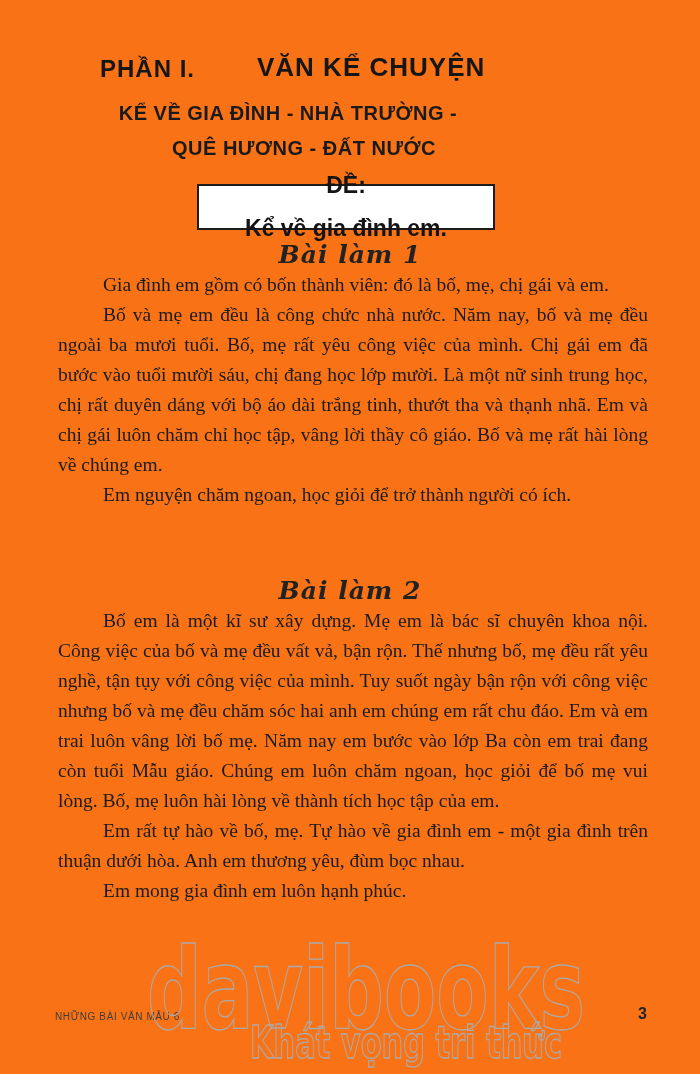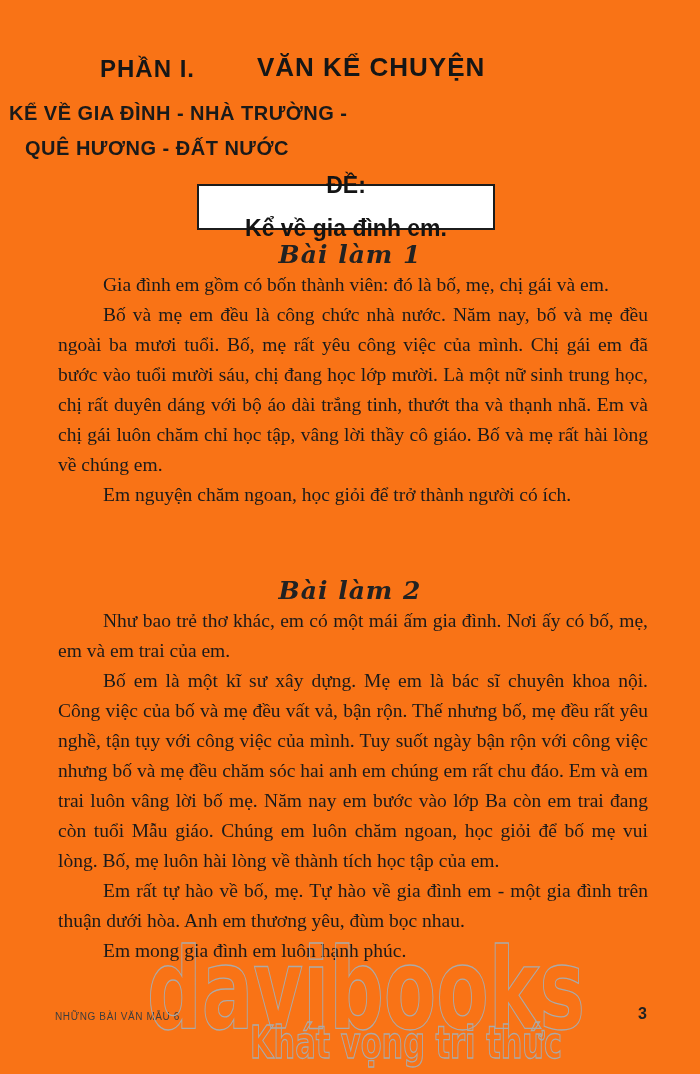--- a/index.html
+++ b/index.html
@@ -16,24 +16,24 @@
     position:absolute;left:100px;top:55px;
     font-family:"Liberation Sans","DejaVu Sans",sans-serif;
     font-weight:bold;font-size:24px;letter-spacing:1px;color:#161616;
   }
   .main-title{
     position:absolute;left:257px;top:52px;
     font-family:"Liberation Sans","DejaVu Sans",sans-serif;
     font-weight:bold;font-size:26px;letter-spacing:1px;color:#161616;
   }
   .subtitle{
-    position:absolute;left:0;width:560px;text-align:left;
+    position:absolute;left:0;width:560px;text-align:center;
     font-family:"Liberation Sans","DejaVu Sans",sans-serif;
     font-weight:bold;font-size:20px;letter-spacing:0.5px;color:#1a1a1a;
-    padding-left:9px;box-sizing:border-box;
+    padding-left:16px;box-sizing:border-box;
   }
   .subtitle.line1{top:102px;}
   .subtitle.line2{top:137px;margin-left:16px;}
   
   .topic-box{
     position:absolute;left:197px;top:184px;width:298px;height:46px;
     border:2px solid #1c1c1c;box-sizing:border-box;
     display:flex;align-items:center;justify-content:center;gap:16px;
     font-family:"Liberation Sans","DejaVu Sans",sans-serif;
     font-weight:bold;font-size:23px;color:#141414;
@@ -94,21 +94,20 @@
 
   <div class="essay-heading h1">Bài làm 1</div>
   <div class="essay-body b1">
     <p>Gia đình em gồm có bốn thành viên: đó là bố, mẹ, chị gái và em.</p>
     <p>Bố và mẹ em đều là công chức nhà nước. Năm nay, bố và mẹ đều ngoài ba mươi tuổi. Bố, mẹ rất yêu công việc của mình. Chị gái em đã bước vào tuổi mười sáu, chị đang học lớp mười. Là một nữ sinh trung học, chị rất duyên dáng với bộ áo dài trắng tinh, thướt tha và thạnh nhã. Em và chị gái luôn chăm chỉ học tập, vâng lời thầy cô giáo. Bố và mẹ rất hài lòng về chúng em.</p>
     <p>Em nguyện chăm ngoan, học giỏi để trở thành người có ích.</p>
   </div>
 
   <div class="essay-heading h2">Bài làm 2</div>
   <div class="essay-body b2">
-    <p>Như bao trẻ thơ khác, em có một mái ấm gia đình. Nơi ấy có bố, mẹ, em và em trai của em.</p>
     <p>Bố em là một kĩ sư xây dựng. Mẹ em là bác sĩ chuyên khoa nội. Công việc của bố và mẹ đều vất vả, bận rộn. Thế nhưng bố, mẹ đều rất yêu nghề, tận tụy với công việc của mình. Tuy suốt ngày bận rộn với công việc nhưng bố và mẹ đều chăm sóc hai anh em chúng em rất chu đáo. Em và em trai luôn vâng lời bố mẹ. Năm nay em bước vào lớp Ba còn em trai đang còn tuổi Mẫu giáo. Chúng em luôn chăm ngoan, học giỏi để bố mẹ vui lòng. Bố, mẹ luôn hài lòng về thành tích học tập của em.</p>
     <p>Em rất tự hào về bố, mẹ. Tự hào về gia đình em - một gia đình trên thuận dưới hòa. Anh em thương yêu, đùm bọc nhau.</p>
     <p>Em mong gia đình em luôn hạnh phúc.</p>
   </div>
 
   <span class="footer-book">NHỮNG BÀI VĂN MẪU 6</span>
   <span class="footer-page">3</span>
 
   <svg class="watermark-svg" width="700" height="1074" viewBox="0 0 700 1074">
     <text x="147" y="1028" font-size="112" textLength="438" lengthAdjust="spacingAndGlyphs">davibooks</text>

